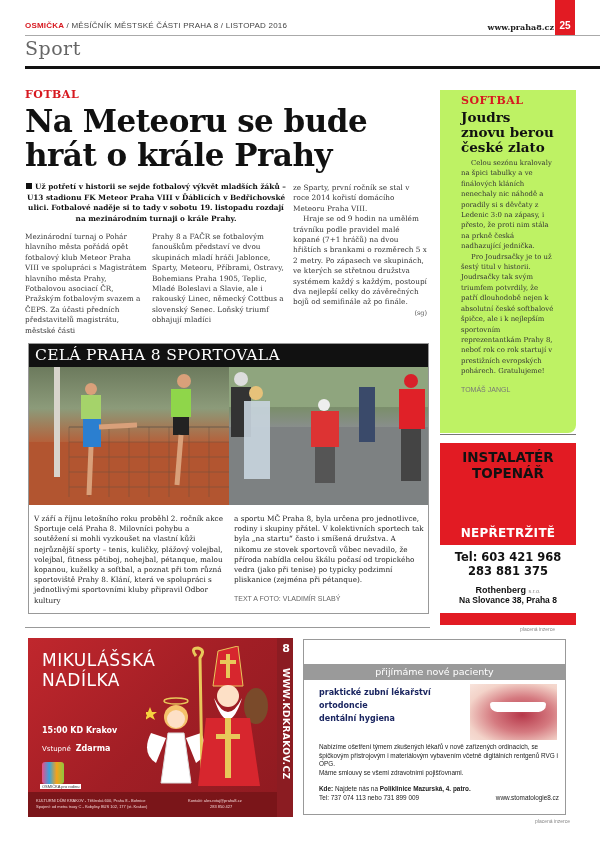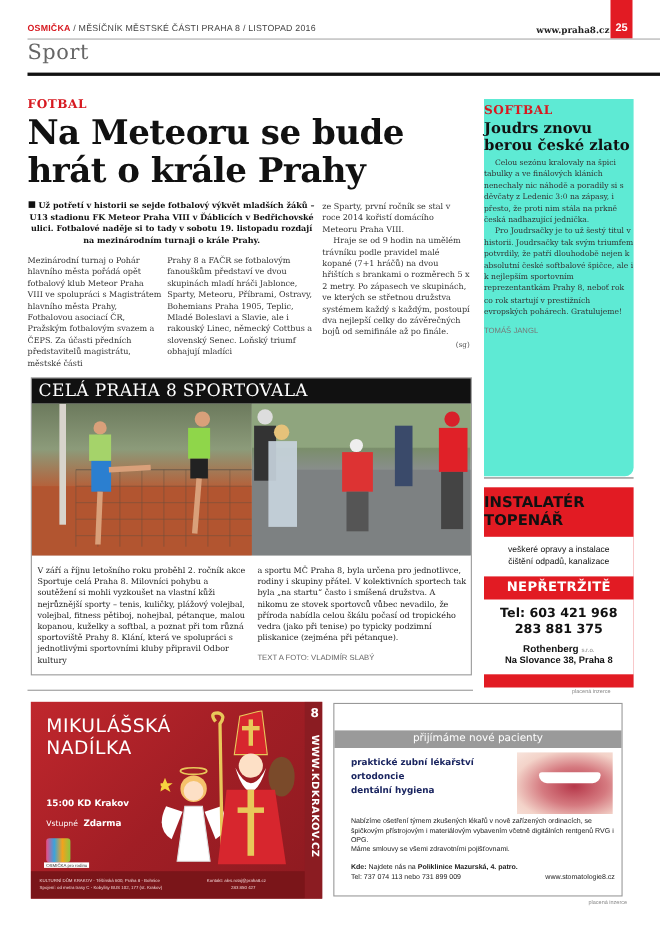--- a/index.html
+++ b/index.html
@@ -23,41 +23,41 @@
   .lead { left: 25px; top: 182px; width: 262px; font-family: "DejaVu Serif", serif; font-weight: bold; font-size: 7.3px; line-height: 10.5px; color: #111; text-align: center; }
   .lead .sq { display: inline-block; width: 6px; height: 6px; background: #111; margin-right: 3px; vertical-align: 0; }
   .col { font-family: "DejaVu Serif", serif; font-size: 7.3px; line-height: 10.4px; color: #333; }
   .col1 { left: 25px; top: 232px; width: 122px; }
   .col2 { left: 152px; top: 232px; width: 135px; }
   .col3 { left: 293px; top: 183px; width: 134px; }
   .indent { text-indent: 10px; }
   .sig { float: right; font-size: 6.5px; color: #555; }
 
   
-  .softbox { left: 440px; top: 90px; width: 136px; height: 343px; background: #5eead4; padding: 4px 0; border-bottom-right-radius: 8px; }
+  .softbox { left: 440px; top: 90px; width: 136px; height: 343px; background: #bef264; padding: 4px 21px; border-bottom-right-radius: 8px; }
   .softbox .kicker { font-size: 11px; }
   .soft-head { font-family: "DejaVu Serif", serif; font-weight: bold; font-size: 13.5px; line-height: 15px; color: #111; margin-top: 3px; }
   .soft-body { font-family: "DejaVu Serif", serif; font-size: 6.9px; line-height: 10.4px; color: #333; margin-top: 3px; }
   .soft-author { font-family: "Liberation Sans", sans-serif; font-size: 7px; color: #777; margin-top: 9px; }
   .soft-rule { left: 440px; top: 434px; width: 136px; height: 1px; background: #777; }
 
   
   .sportbox { left: 28px; top: 343px; width: 401px; height: 271px; border: 1px solid #999; }
   .sport-title { position: absolute; left: 0; top: 0; width: 399px; height: 23px; background: #111; color: #fff; font-family: "DejaVu Serif", serif; font-size: 15.5px; padding: 2px 6px; letter-spacing: 0.3px; }
   .photo { position: absolute; top: 23px; height: 138px; overflow: hidden; }
   .photo-l { left: 0; width: 200px; background: linear-gradient(180deg, #6c7a5d 0%, #8c9b7a 30%, #b5603a 55%, #a44c2a 100%); }
   .photo-r { left: 200px; width: 199px; background: linear-gradient(180deg, #93a884 0%, #7b8e6c 30%, #8a8e8f 45%, #7a7d7e 100%); }
   .sport-text { position: absolute; top: 170px; font-family: "DejaVu Serif", serif; font-size: 7.3px; line-height: 10.2px; color: #222; }
   .st1 { left: 5px; width: 190px; }
   .st2 { left: 205px; width: 190px; }
   .sport-credit { font-family: "Liberation Sans", sans-serif; font-size: 7px; color: #666; margin-top: 9px; }
 
   
   .inst { left: 440px; top: 443px; width: 136px; height: 182px; background: #e21b23; }
-  .inst-title { position: absolute; left: 0; top: 6px; width: 136px; font-family: "DejaVu Sans", sans-serif; font-weight: bold; font-size: 13.5px; line-height: 16px; color: #111; }
+  .inst-title { position: absolute; left: 0; top: 6px; width: 136px; text-align: center; font-family: "DejaVu Sans", sans-serif; font-weight: bold; font-size: 13.5px; line-height: 16px; color: #111; }
   .inst-white { position: absolute; left: 0; top: 45px; width: 136px; height: 36px; background: #fff; text-align: center; font-family: "Liberation Sans", sans-serif; font-size: 7.8px; line-height: 11px; color: #111; padding-top: 6px; }
   .inst-nonstop { position: absolute; left: 0; top: 83px; width: 136px; text-align: center; font-family: "DejaVu Sans", sans-serif; font-weight: bold; font-size: 12px; color: #fff; letter-spacing: 0.3px; }
   .inst-white2 { position: absolute; left: 0; top: 102px; width: 136px; height: 68px; background: #fff; text-align: center; font-family: "DejaVu Sans", sans-serif; color: #111; }
   .inst-tel { font-weight: bold; font-size: 11.5px; line-height: 14px; margin-top: 5px; }
   .inst-company { font-family: "Liberation Sans", sans-serif; font-size: 9px; font-weight: bold; margin-top: 7px; }
   .inst-company .sro { font-size: 5.5px; font-weight: normal; color: #888; }
   .inst-addr { font-family: "Liberation Sans", sans-serif; font-size: 8.5px; font-weight: bold; line-height: 11px; }
   .paid1 { left: 520px; top: 626px; font-family: "Liberation Sans", sans-serif; font-size: 5px; color: #888; }
   .left-rule { left: 25px; top: 627px; width: 405px; height: 1px; background: #999; }
 
@@ -179,24 +179,20 @@
     <p class="sport-credit">TEXT A FOTO: VLADIMÍR SLABÝ</p>
   </div>
 </div>
 <div class="abs left-rule"></div>
 
 <div class="abs inst">
   <div class="inst-title">
     <div>INSTALATÉR</div>
     <div>TOPENÁŘ</div>
   </div>
-  <div class="inst-white">
-    <div>veškeré opravy a instalace</div>
-    <div>čištění odpadů, kanalizace</div>
-  </div>
   <div class="inst-nonstop">NEPŘETRŽITĚ</div>
   <div class="inst-white2">
     <div class="inst-tel">
       <div>Tel: 603 421 968</div>
       <div>283 881 375</div>
     </div>
     <div class="inst-company"><span>Rothenberg</span> <span class="sro">s.r.o.</span></div>
     <div class="inst-addr">Na Slovance 38, Praha 8</div>
   </div>
 </div>

